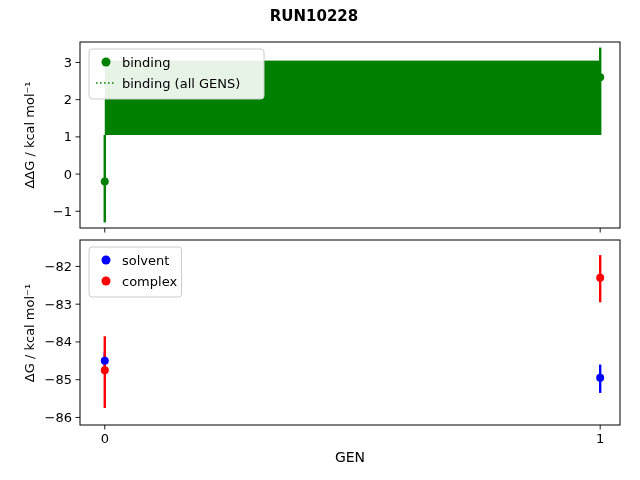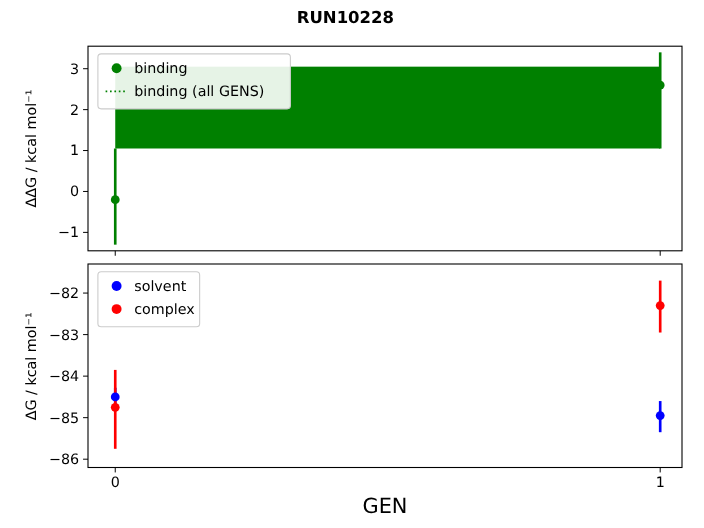--- a/index.html
+++ b/index.html
@@ -5,21 +5,21 @@
   html,body{margin:0;padding:0;background:#ffffff;}
   .figure{
     position:relative;width:640px;height:480px;background:#ffffff;overflow:hidden;
     font-family:"DejaVu Sans","Liberation Sans",sans-serif;color:#000;
   }
   .fig-title{
     position:absolute;top:7px;left:0;width:628px;text-align:center;
     font-size:15px;font-weight:bold;
   }
   .xlabel{
-    position:absolute;left:80px;top:449px;width:540px;text-align:center;font-size:19px;
+    position:absolute;left:80px;top:449px;width:540px;text-align:center;font-size:14px;
   }
   .ylabel{
     position:absolute;width:220px;height:16px;line-height:16px;text-align:center;
     font-size:13px;transform:rotate(-90deg);
   }
   .ylabel-top{left:-80px;top:127px;}
   .ylabel-bottom{left:-80px;top:325px;}
   svg{position:absolute;left:0;top:0;}
 </style>
 </head>

